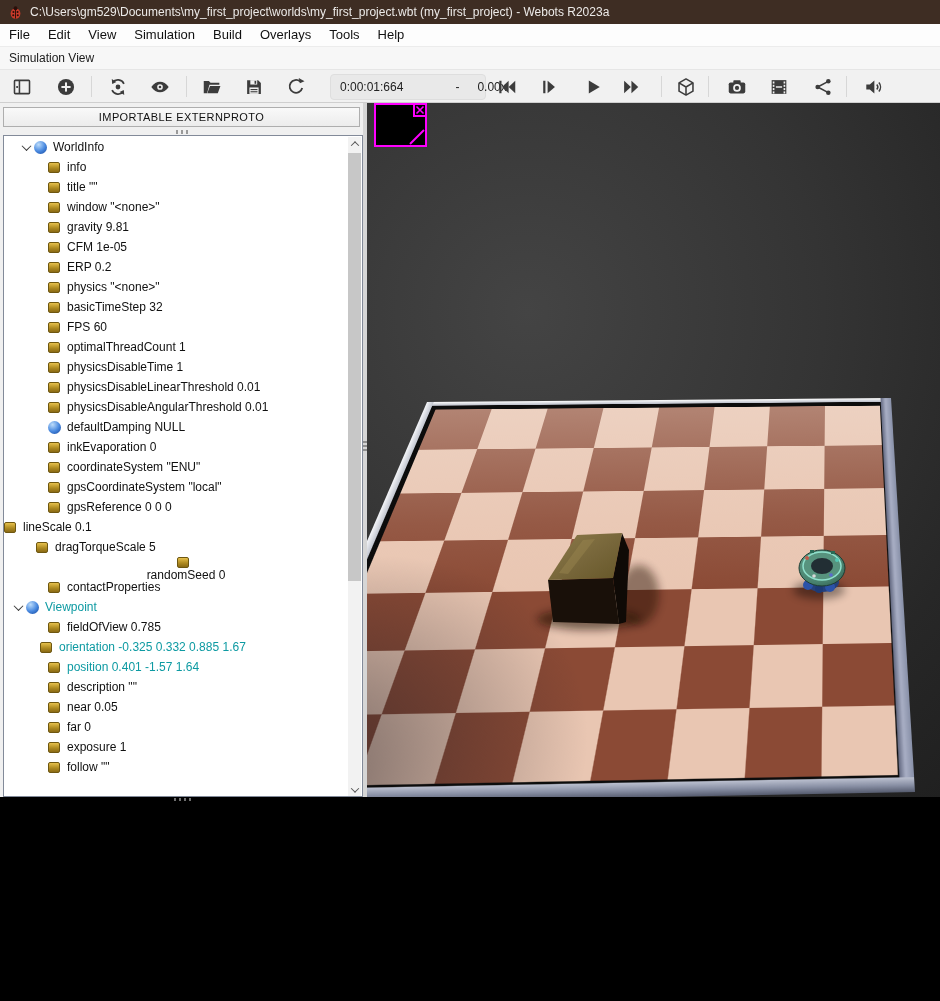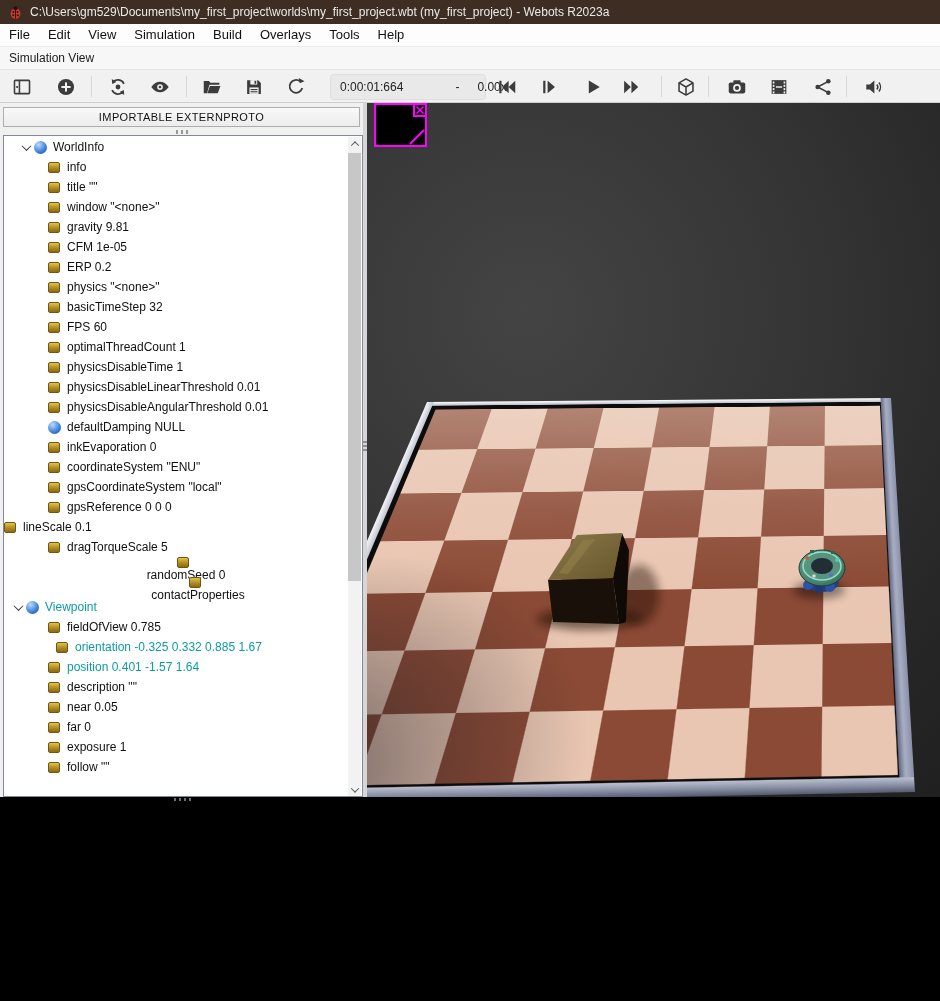--- a/index.html
+++ b/index.html
@@ -364,42 +364,42 @@
               <span class="tlabel">gpsCoordinateSystem "local"</span>
             </div>
             <div class="trow" style="padding-left: 44px;">
               <span class="ico-field"></span>
               <span class="tlabel">gpsReference 0 0 0</span>
             </div>
             <div class="trow" style="">
               <span class="ico-field"></span>
               <span class="tlabel">lineScale 0.1</span>
             </div>
-            <div class="trow" style="padding-left: 44px;">
+            <div class="trow" style=" margin-left: 32px;">
               <span class="ico-field"></span>
               <span class="tlabel">dragTorqueScale 5</span>
             </div>
             <div class="trow" style="padding-left: 20px; flex-direction: column;">
               <span class="ico-field"></span>
               <span class="tlabel">randomSeed 0</span>
             </div>
-            <div class="trow" style="padding-left: 44px; flex-direction: column;">
+            <div class="trow" style="padding-left: 44px;">
               <span class="ico-field"></span>
               <span class="tlabel">contactProperties</span>
             </div>
             <div class="trow" style="padding-left: 6px;">
               <span class="chev"></span>
               <span class="ico-node"></span>
               <span class="tlabel mod">Viewpoint</span>
             </div>
             <div class="trow" style="padding-left: 44px;">
               <span class="ico-field"></span>
               <span class="tlabel">fieldOfView 0.785</span>
             </div>
-            <div class="trow" style="padding-left: 52px;">
+            <div class="trow" style="padding-left: 36px;">
               <span class="ico-field"></span>
               <span class="tlabel mod">orientation -0.325 0.332 0.885 1.67</span>
             </div>
             <div class="trow" style="padding-left: 44px;">
               <span class="ico-field"></span>
               <span class="tlabel mod">position 0.401 -1.57 1.64</span>
             </div>
             <div class="trow" style="padding-left: 44px;">
               <span class="ico-field"></span>
               <span class="tlabel">description ""</span>

